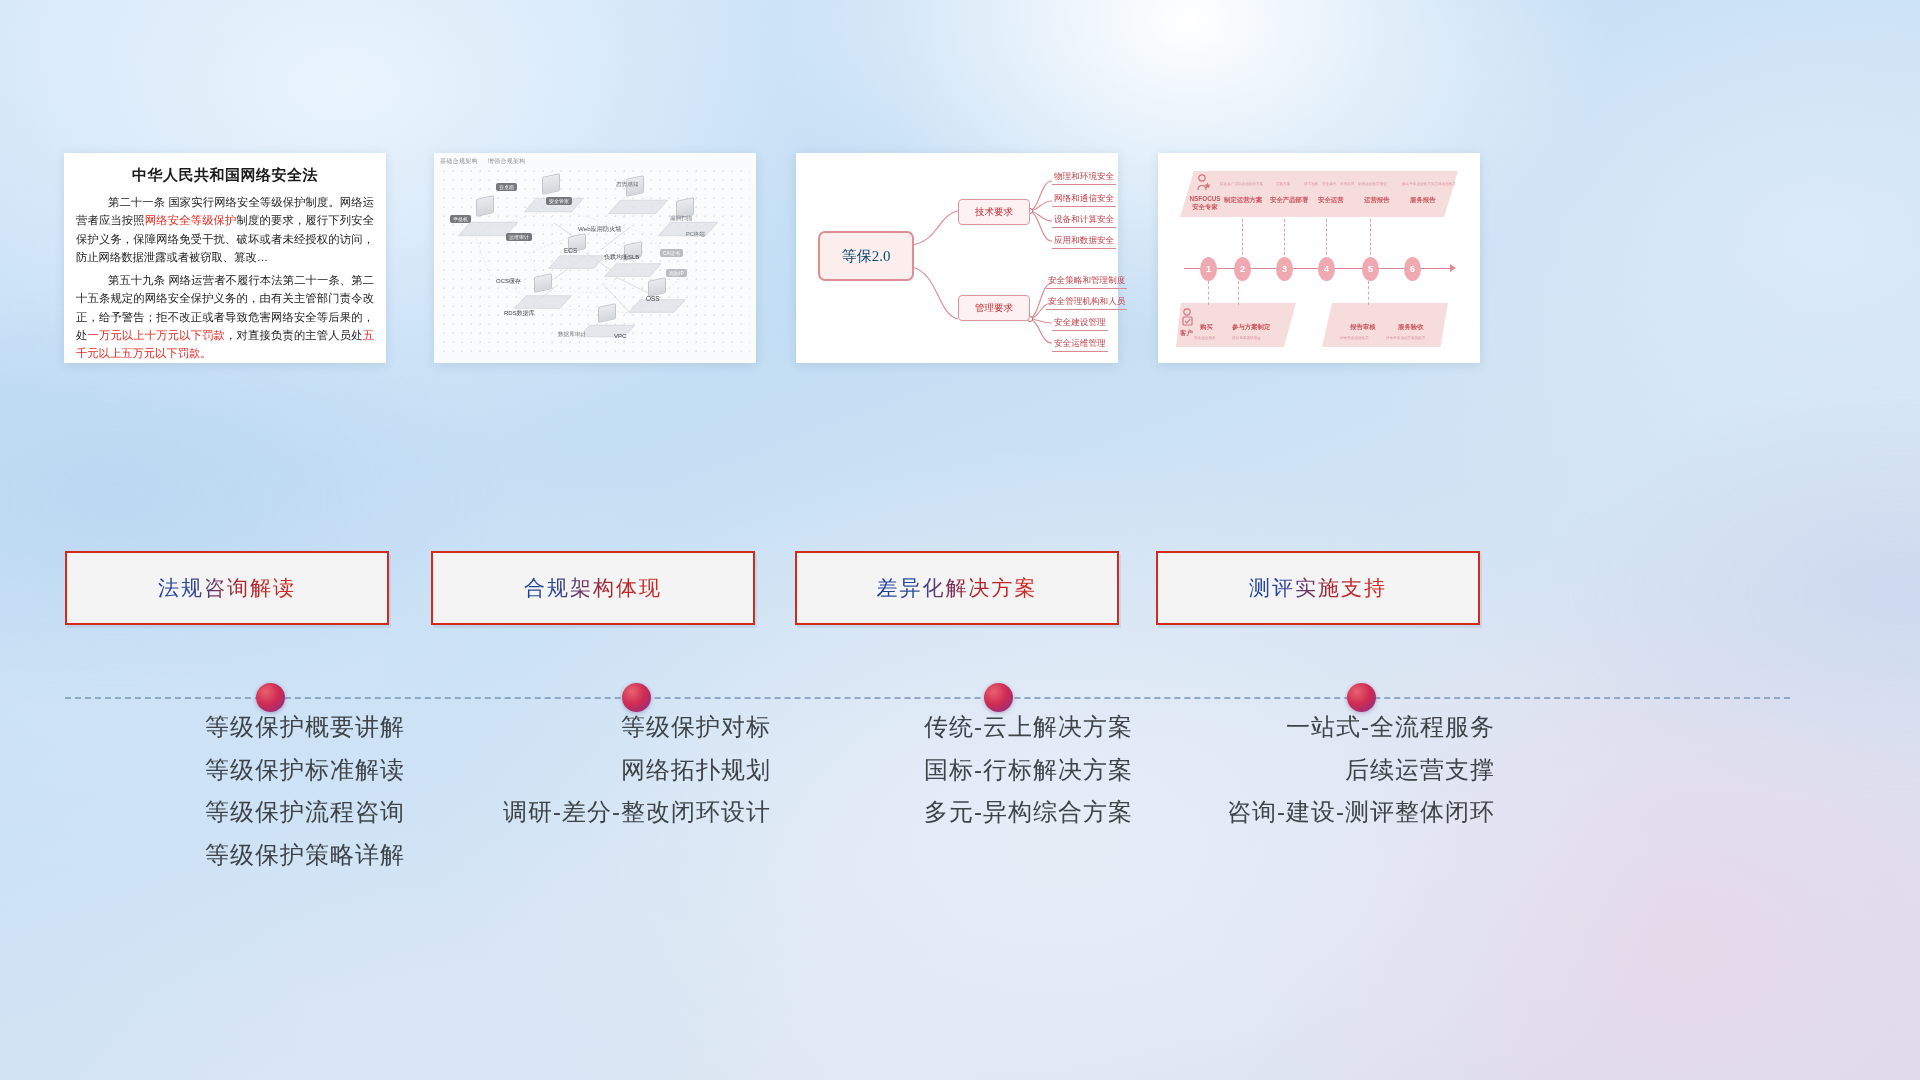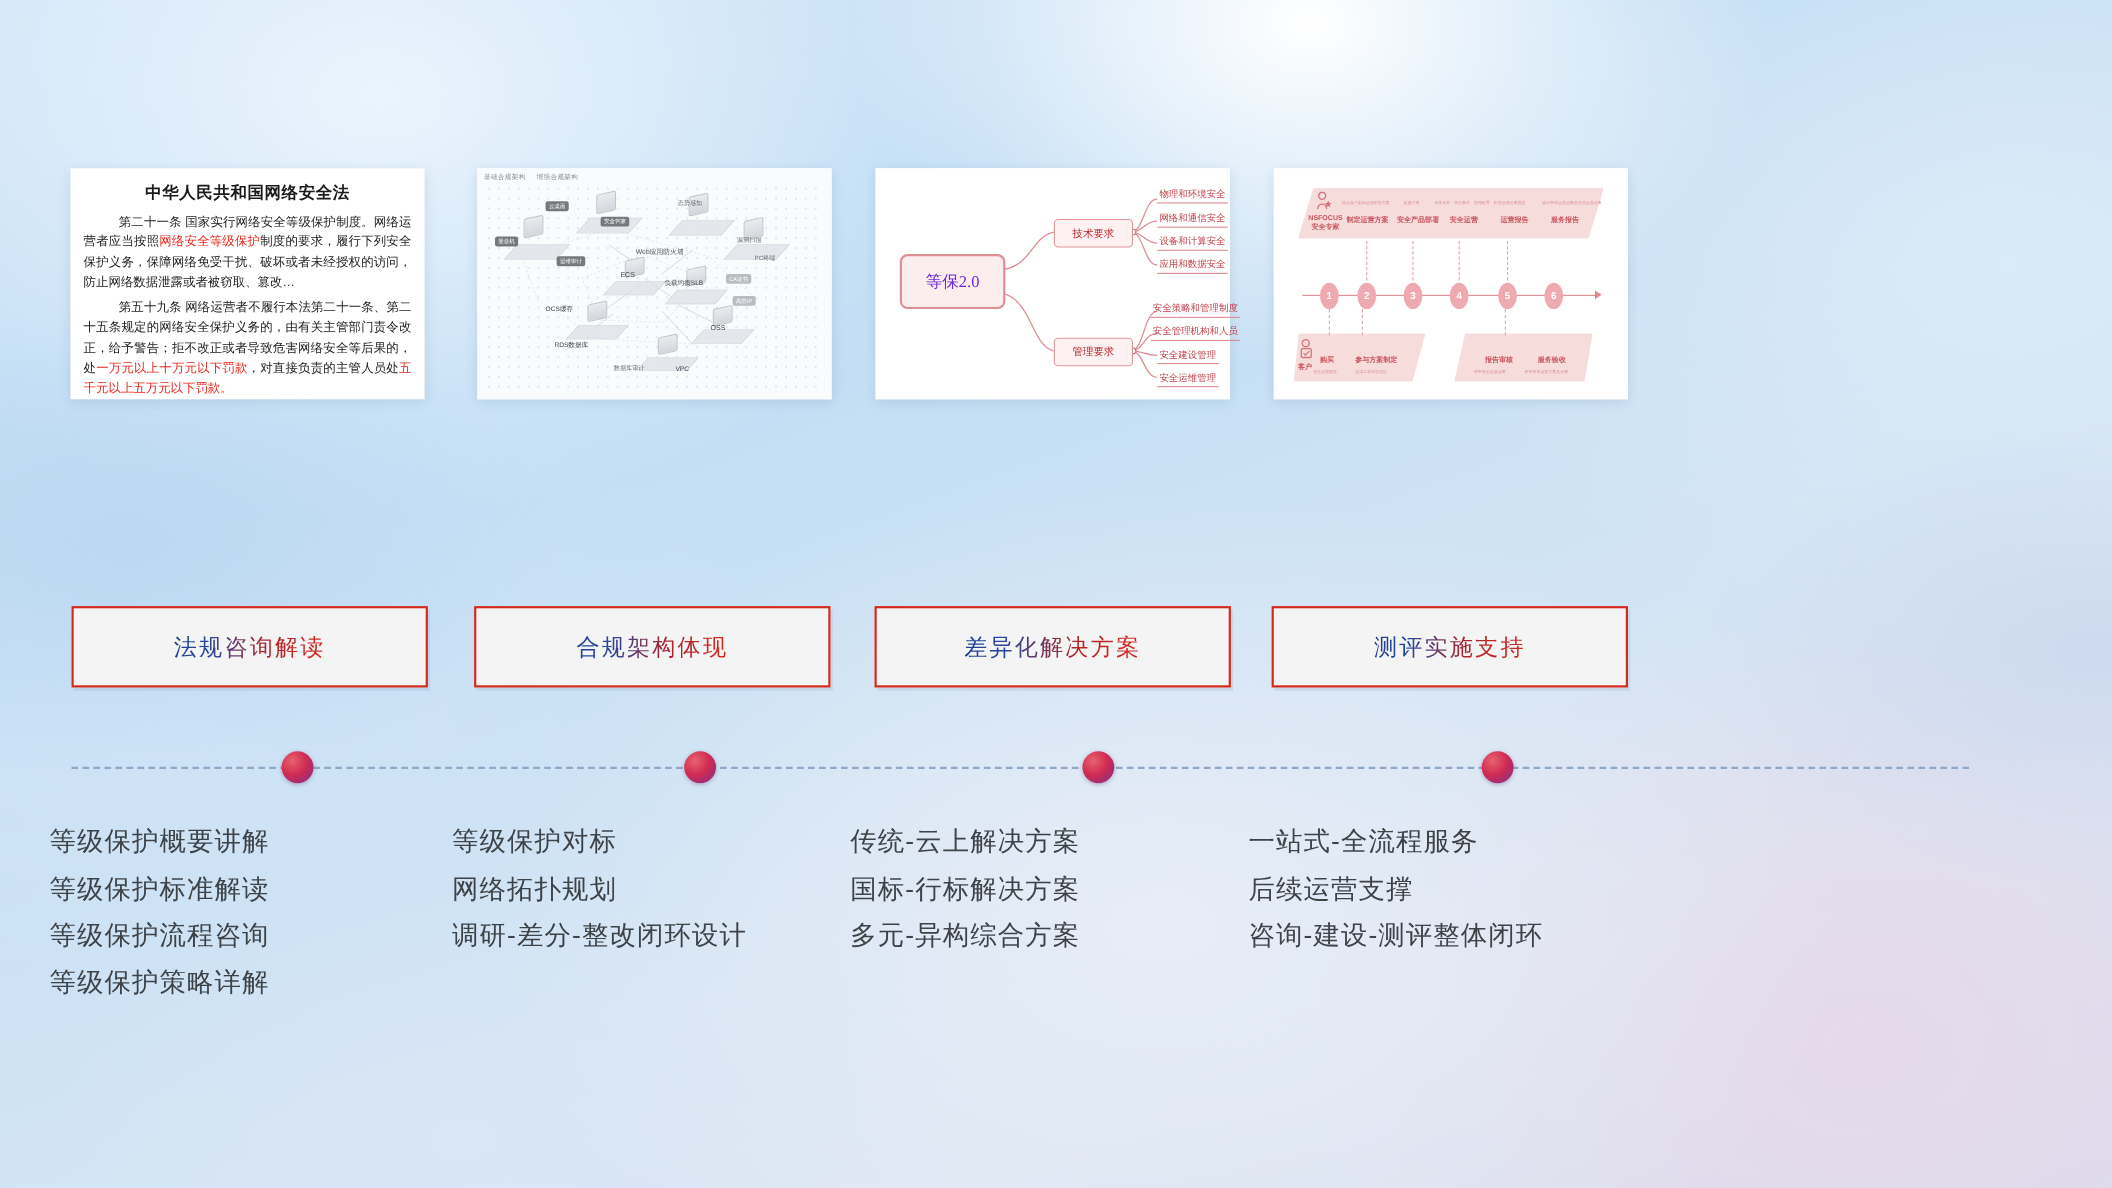--- a/index.html
+++ b/index.html
@@ -62,21 +62,21 @@
         border-radius:2px;padding:1px 3px;white-space:nowrap;}
   .plate{position:absolute;background:rgba(222,226,231,.8);transform:skewX(-42deg) scaleY(.5);
          border:1px solid #d6dadf;}
   .lbl{position:absolute;font-size:5.2px;color:#6b7075;white-space:nowrap;}
 
   
   .mind{position:absolute;inset:0;background:#fff;}
   .mroot{position:absolute;left:22px;top:78px;width:92px;height:46px;
      background:#fdeeee;border:2px solid #df8e95;border-radius:7px;
      display:flex;align-items:center;justify-content:center;
-     color:#6d28d9;font-size:15px;font-family:"Liberation Serif",serif;}
+     color:#0c4a6e;font-size:15px;font-family:"Liberation Serif",serif;}
   .mbox{position:absolute;background:#fdf1f1;border:1px solid #e0959b;border-radius:4px;
      color:#c0272d;font-size:9.5px;font-family:"Liberation Serif",serif;
      display:flex;align-items:center;justify-content:center;width:70px;height:24px;}
   .mleaf{position:absolute;color:#c0414a;font-size:8.6px;font-family:"Liberation Serif",serif;
      border-bottom:1.4px solid #d98a90;padding:0 2px 1px 2px;white-space:nowrap;}
   .msvg{position:absolute;inset:0;}
 
   
   .tl{position:absolute;inset:0;background:#fff;}
   .band{position:absolute;background:#f7dcdc;}
@@ -112,21 +112,21 @@
 
   
   .tline{position:absolute;left:65px;top:697px;width:1725px;
      border-top:2px dashed #8fa8c8;}
   .dot{position:absolute;top:683px;width:29px;height:29px;border-radius:50%;
      background:radial-gradient(circle at 34% 30%,#e8626f 0%,#cf2b52 46%,#7f2f8c 100%);
      box-shadow:0 1px 4px rgba(90,40,110,.35);}
   .d1{left:256px;} .d2{left:622px;} .d3{left:984px;} .d4{left:1347px;}
 
   
-  .col{position:absolute;top:745px;width:360px;text-align:left;
+  .col{position:absolute;top:706px;width:360px;text-align:right;
        color:#3e4348;font-size:24px;line-height:1.78;letter-spacing:1px;}
   .col div{white-space:nowrap;}
   .cl1{left:45px;}  .cl2{left:411px;} .cl3{left:773px;} .cl4{left:1135px;}
 </style>
 </head>
 <body>
 
 <div id="bg"></div>
 <div id="bg2"></div>
 
@@ -220,21 +220,21 @@
           <path d="M232 166 C244 166,244 170,256 170"></path>
           <path d="M232 166 C244 166,244 190,256 190"></path>
         </g>
         <circle cx="234" cy="58" r="2.6" fill="#fff" stroke="#cf6b73" stroke-width="1"></circle>
         <circle cx="234" cy="166" r="2.6" fill="#fff" stroke="#cf6b73" stroke-width="1"></circle>
       </svg>
 
       <div class="mroot">等保2.0</div>
 
       <div class="mbox" style="left:162px;top:46px;">技术要求</div>
-      <div class="mbox" style="left:162px;top:154px;text-align:center;">管理要求</div>
+      <div class="mbox" style="left:162px;top:142px;text-align:center;">管理要求</div>
 
       <div class="mleaf" style="left:256px;top:18px;">物理和环境安全</div>
       <div class="mleaf" style="left:256px;top:40px;">网络和通信安全</div>
       <div class="mleaf" style="left:256px;top:61px;">设备和计算安全</div>
       <div class="mleaf" style="left:256px;top:82px;">应用和数据安全</div>
 
       <div class="mleaf" style="left:250px;top:122px;">安全策略和管理制度</div>
       <div class="mleaf" style="left:250px;top:143px;">安全管理机构和人员</div>
       <div class="mleaf" style="left:256px;top:164px;">安全建设管理</div>
       <div class="mleaf" style="left:256px;top:185px;">安全运维管理</div>

